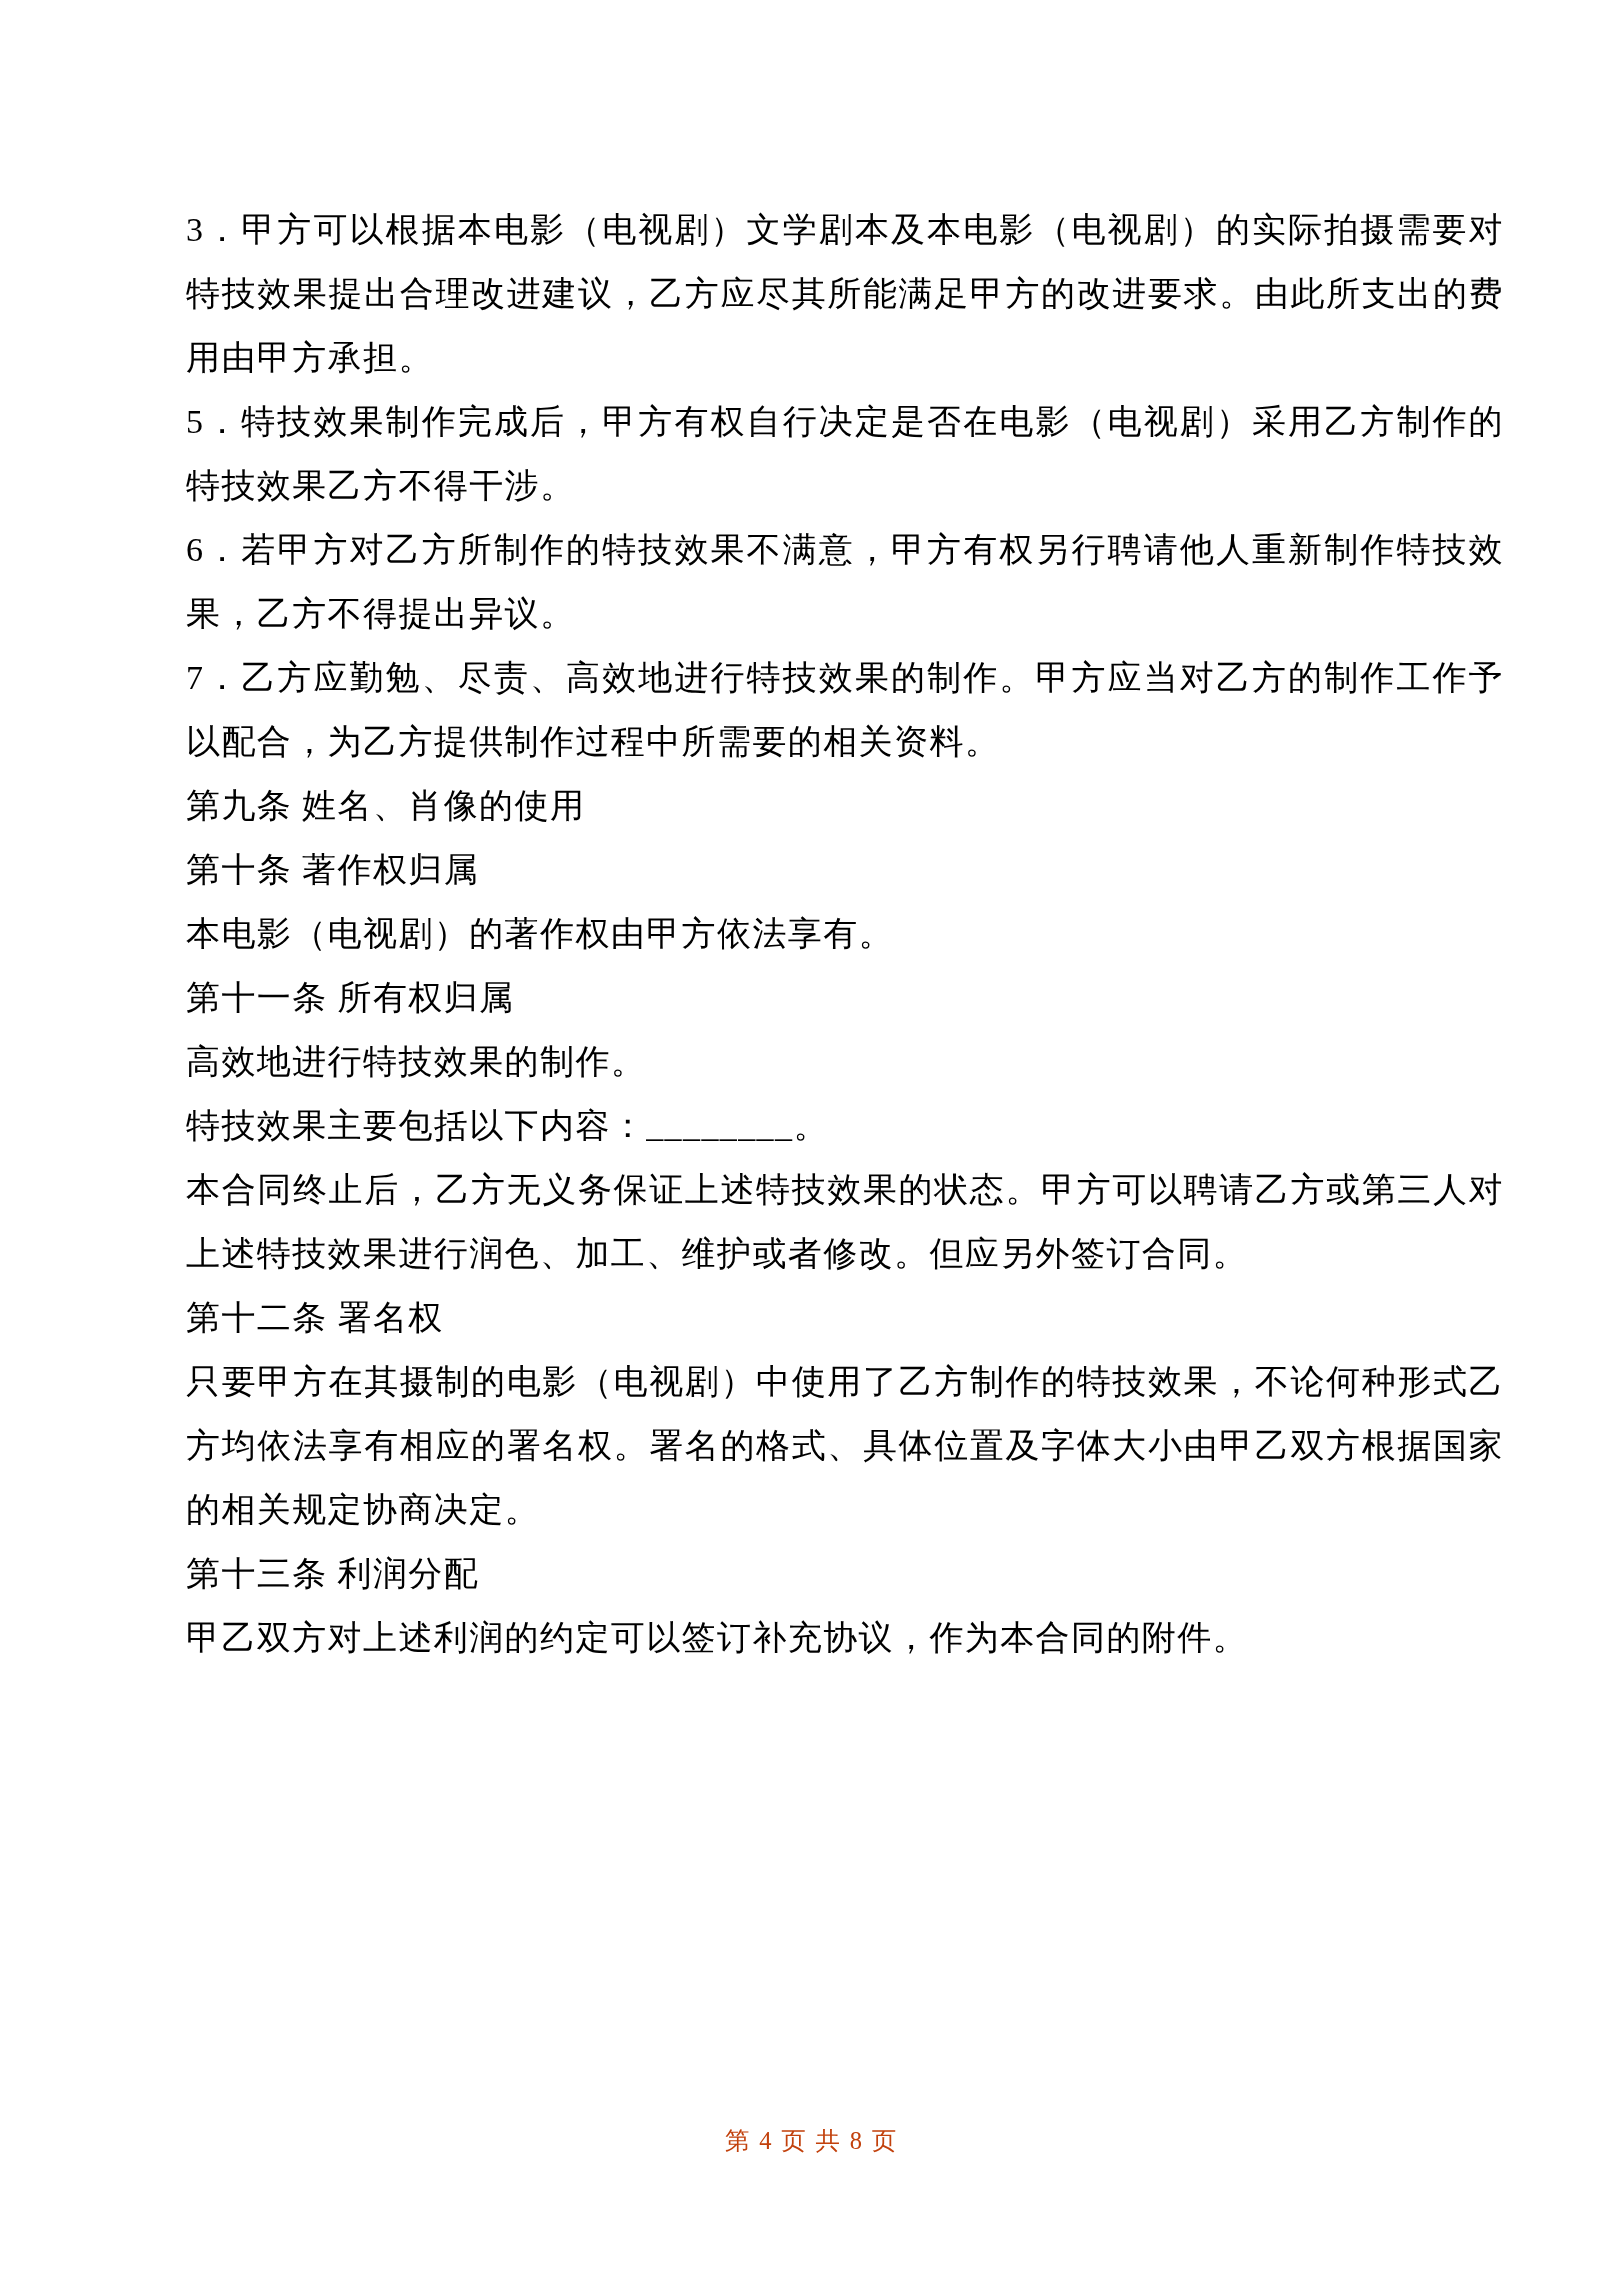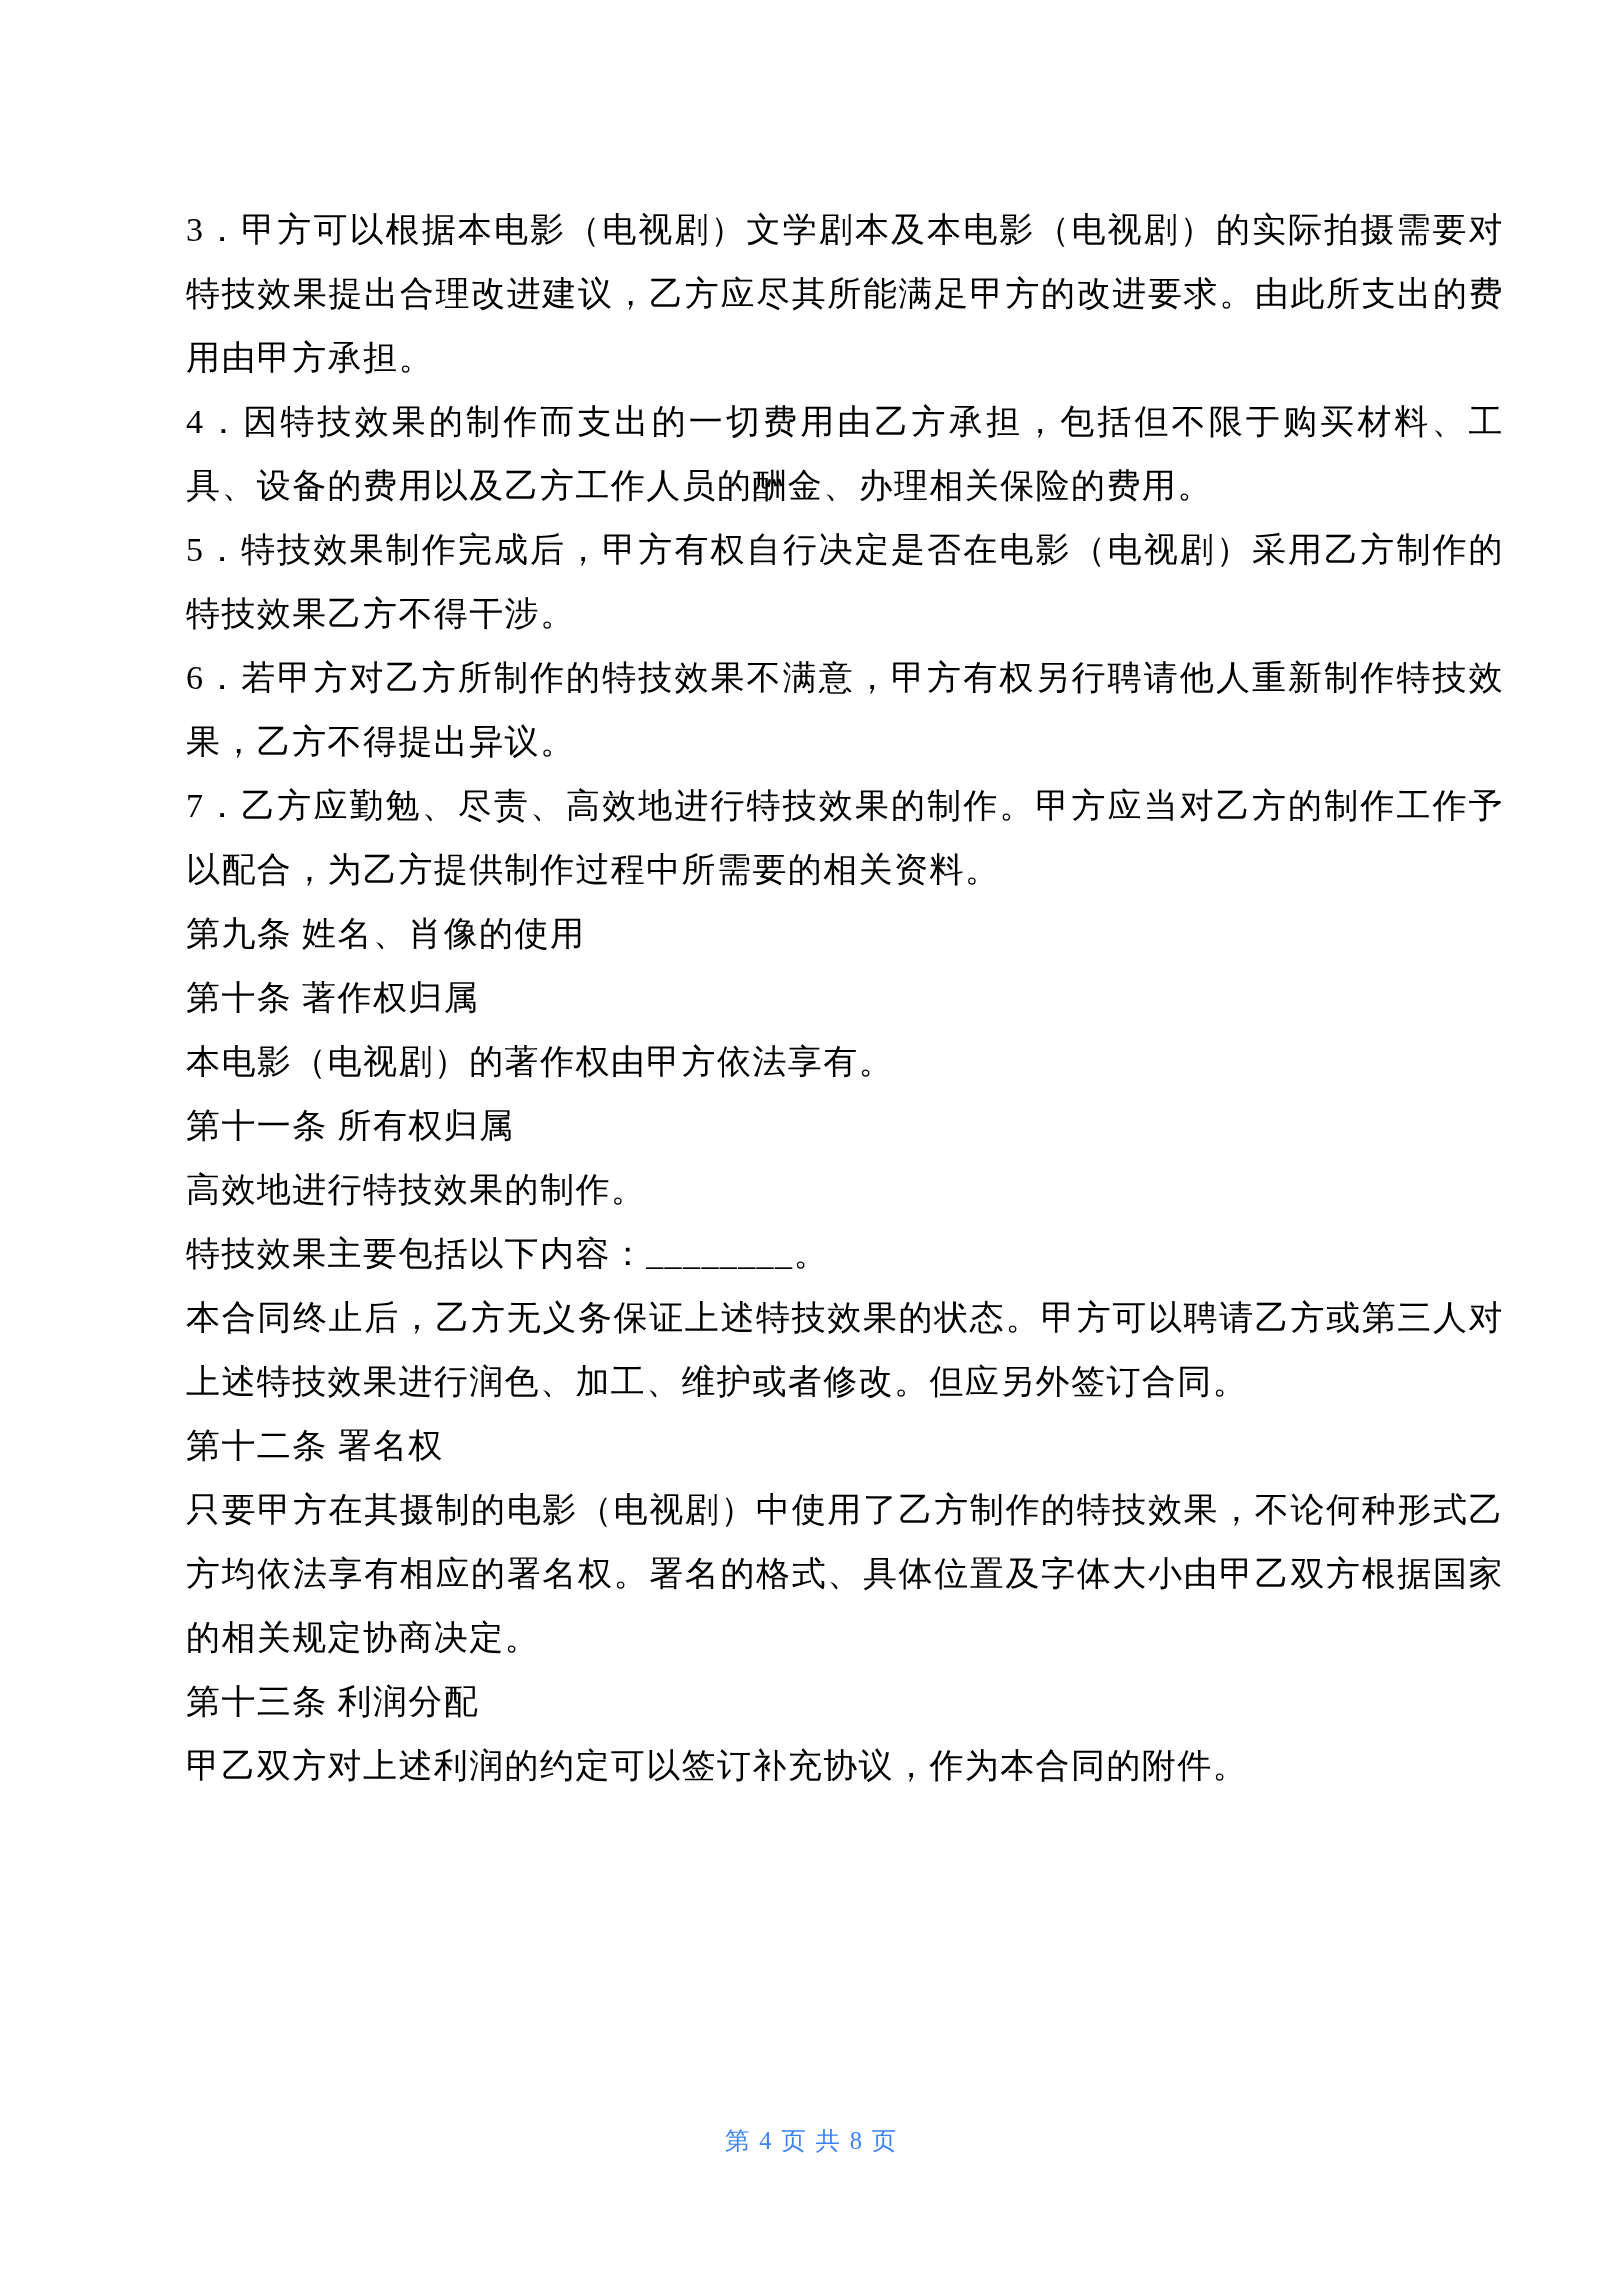--- a/index.html
+++ b/index.html
@@ -33,30 +33,29 @@
     padding: 0;
   }
   .page-footer {
     position: absolute;
     left: 0;
     top: 2124px;
     width: 100%;
     text-align: center;
     font-size: 24.5px;
     letter-spacing: 1.8px;
-    color: #3b82f6;
+    color: #c2410c;
   }
 </style>
 </head>
 <body>
 
 <div class="page">
   <div class="doc-body">
       <p>3．甲方可以根据本电影（电视剧）文学剧本及本电影（电视剧）的实际拍摄需要对特技效果提出合理改进建议，乙方应尽其所能满足甲方的改进要求。由此所支出的费用由甲方承担。</p>
-      <p>4．因特技效果的制作而支出的一切费用由乙方承担，包括但不限于购买材料、工具、设备的费用以及乙方工作人员的酬金、办理相关保险的费用。</p>
       <p>5．特技效果制作完成后，甲方有权自行决定是否在电影（电视剧）采用乙方制作的特技效果乙方不得干涉。</p>
       <p>6．若甲方对乙方所制作的特技效果不满意，甲方有权另行聘请他人重新制作特技效果，乙方不得提出异议。</p>
       <p>7．乙方应勤勉、尽责、高效地进行特技效果的制作。甲方应当对乙方的制作工作予以配合，为乙方提供制作过程中所需要的相关资料。</p>
       <p>第九条 姓名、肖像的使用</p>
       <p>第十条 著作权归属</p>
       <p>本电影（电视剧）的著作权由甲方依法享有。</p>
       <p>第十一条 所有权归属</p>
       <p>高效地进行特技效果的制作。</p>
       <p>特技效果主要包括以下内容：________。</p>
       <p>本合同终止后，乙方无义务保证上述特技效果的状态。甲方可以聘请乙方或第三人对上述特技效果进行润色、加工、维护或者修改。但应另外签订合同。</p>

